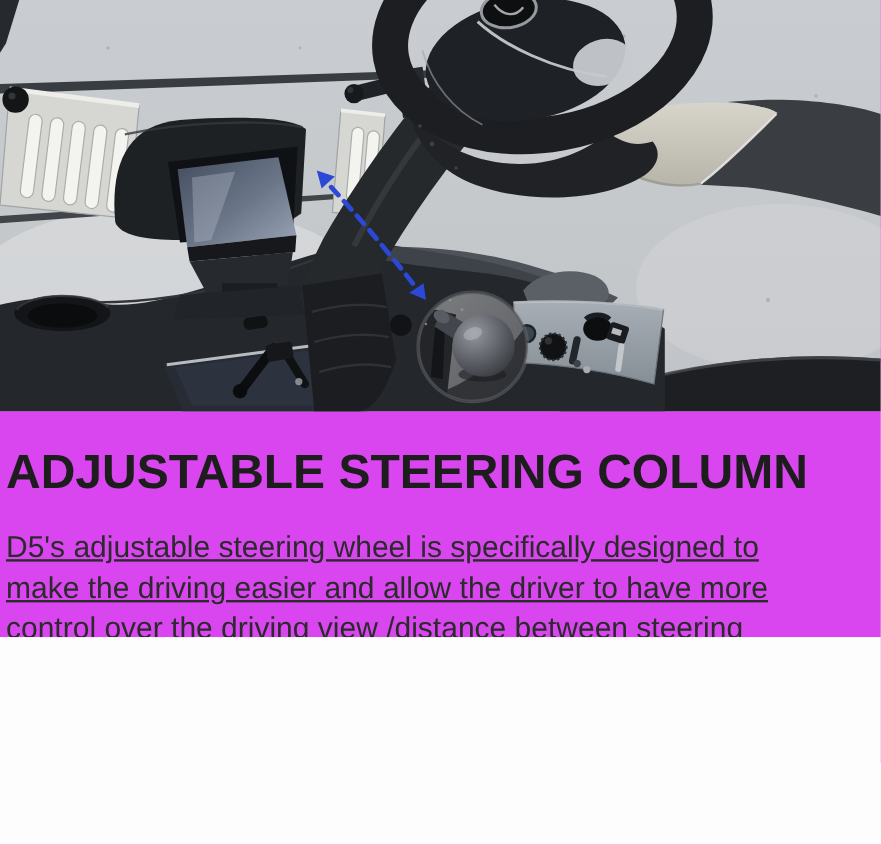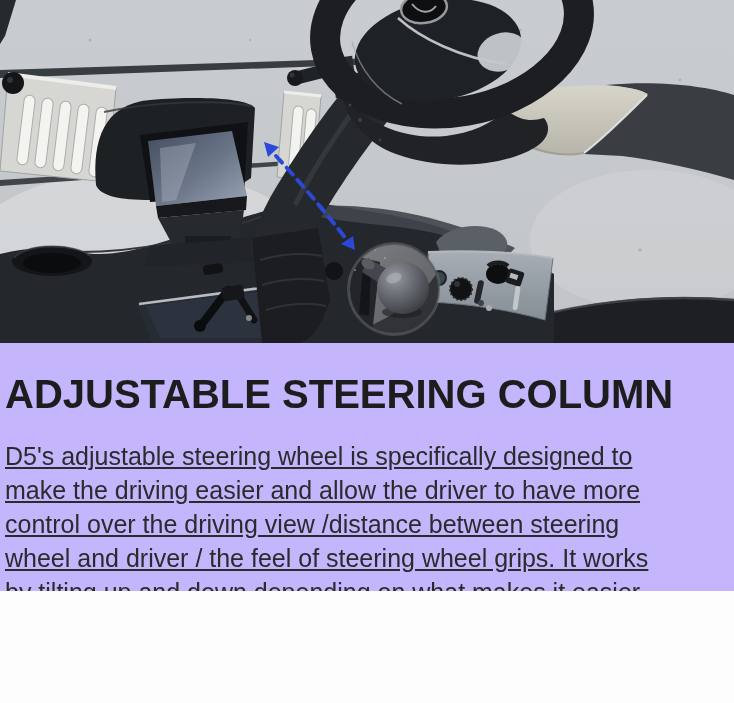--- a/index.html
+++ b/index.html
@@ -1,17 +1,17 @@
 <!DOCTYPE html>
 <html><head>
 <meta charset="utf-8">
 <style>
   html,body{margin:0;padding:0;}
   body{width:734px;background:#fdfdfd;font-family:"Liberation Sans",sans-serif;}
-  .page{width:734px;height:591px;overflow:hidden;background:#c4b5fd;}
+  .page{width:734px;height:531px;overflow:hidden;background:#d946ef;}
   figure.hero{margin:0;display:block;width:734px;height:343px;line-height:0;}
   figure.hero svg{display:block;}
   h1.title{
     margin:28px 5px 22px 5px;
     font-family:"Liberation Sans",sans-serif;
     font-weight:700;
     font-size:40px;
     line-height:1.15;
     letter-spacing:0px;
     color:#1d1d1d;

